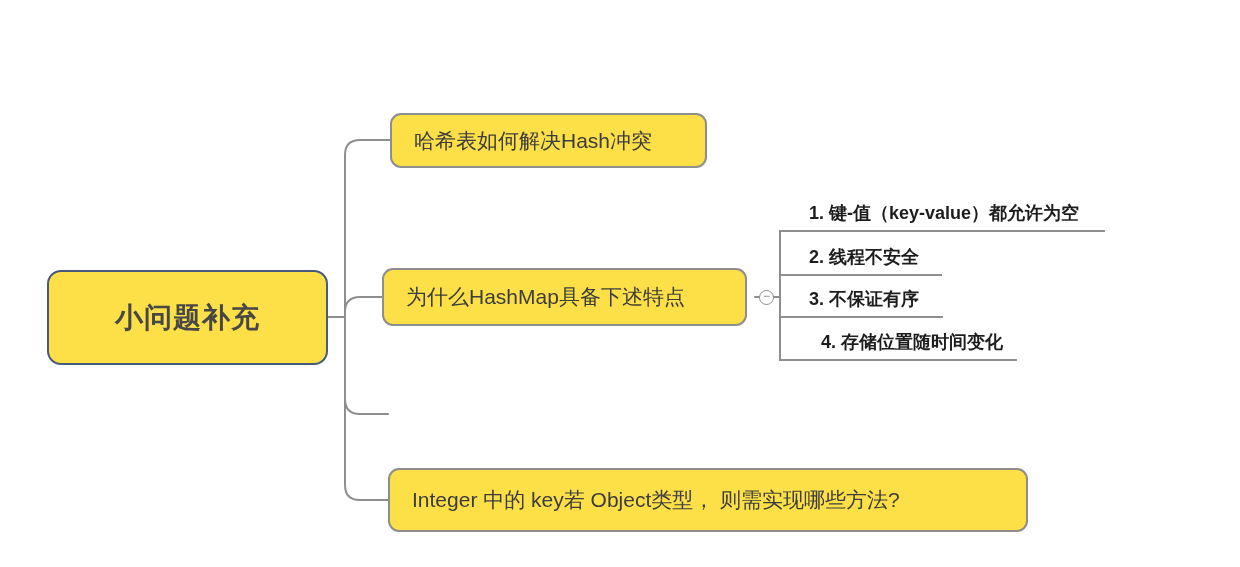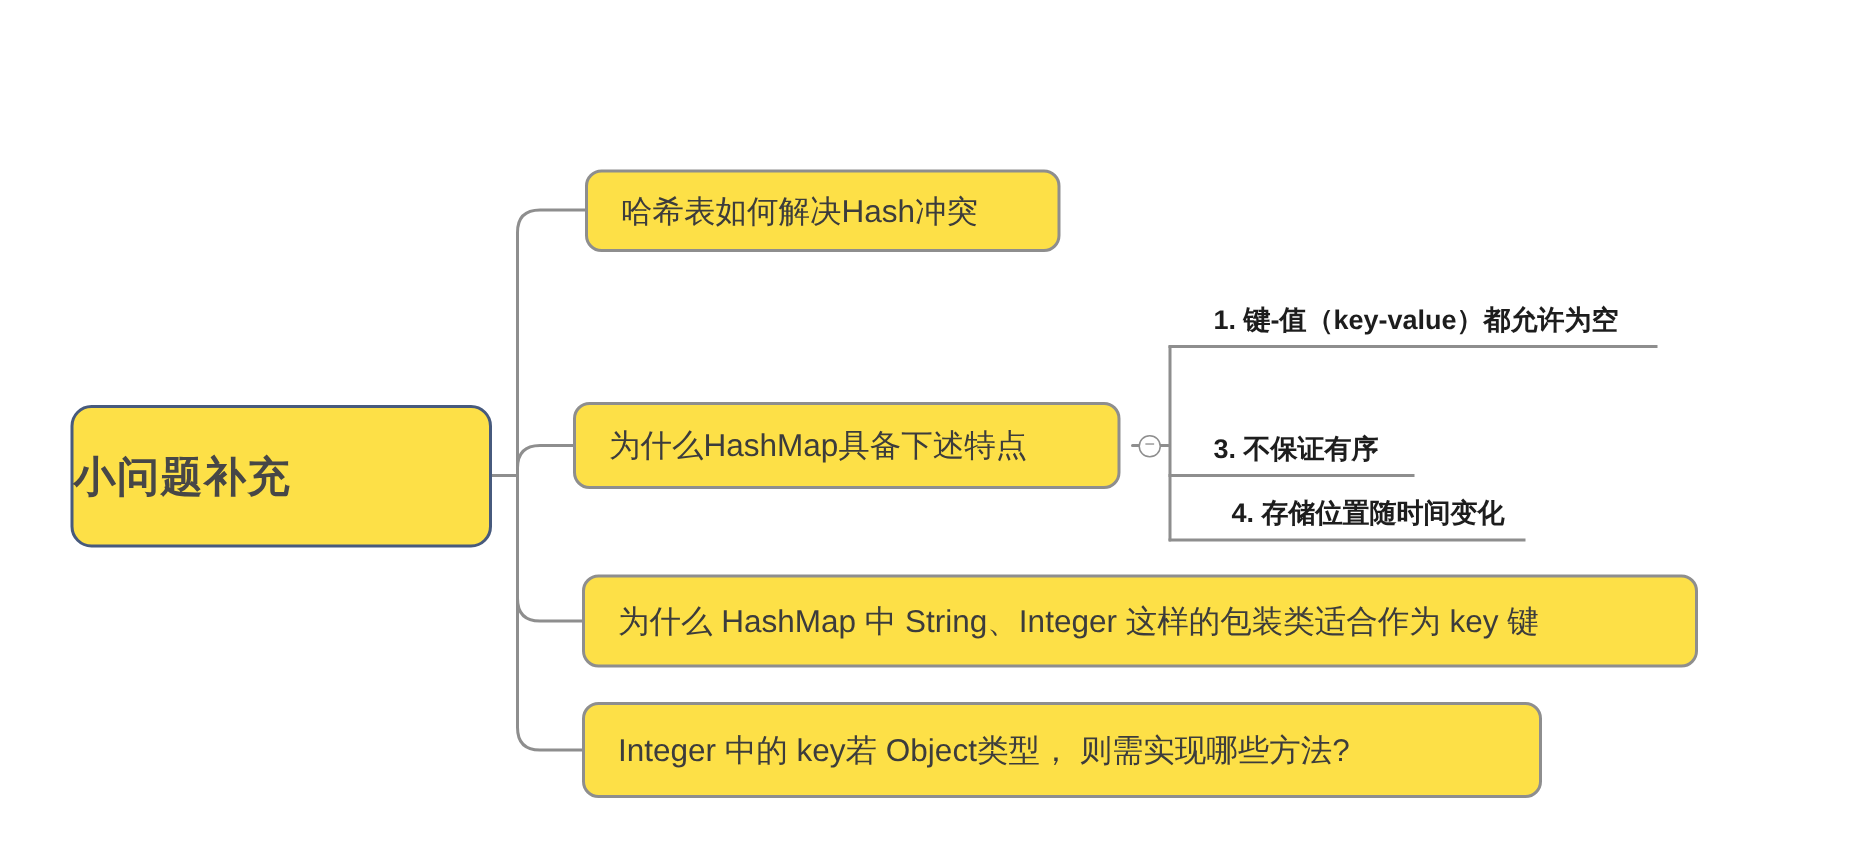--- a/index.html
+++ b/index.html
@@ -29,21 +29,21 @@
     display: flex;
     align-items: center;
   }
   .root {
     left: 47px;
     top: 270px;
     width: 281px;
     height: 95px;
     border: 2.5px solid #475a7d;
     border-radius: 14px;
-    justify-content: flex-start;
+    justify-content: center;
     font-size: 28px;
     font-weight: bold;
     color: #474747;
     letter-spacing: 1px;
   }
   .branch {
     border: 2px solid #8e8e8e;
     border-radius: 11px;
     padding: 0 22px;
     font-size: 21px;
@@ -122,28 +122,28 @@
 
   <div class="node branch b2">
     <span>为什么HashMap具备下述特点</span>
   </div>
 
   <div class="collapse-toggle">−</div>
 
   <div class="child c1">
     <span>1. 键-值（key-value）都允许为空</span>
   </div>
+  <div class="child c2">
+    <span>2. 线程不安全</span>
+  </div>
   <div class="child c3">
     <span>3. 不保证有序</span>
   </div>
   <div class="child c4">
     <span>4. 存储位置随时间变化</span>
   </div>
 
-  <div class="node branch b3">
-    <span>为什么 HashMap 中 String、Integer 这样的包装类适合作为 key 键</span>
-  </div>
 
   <div class="node branch b4">
     <span>Integer 中的 key若 Object类型， 则需实现哪些方法?</span>
   </div>
 
 </div>
 
 </body></html>

